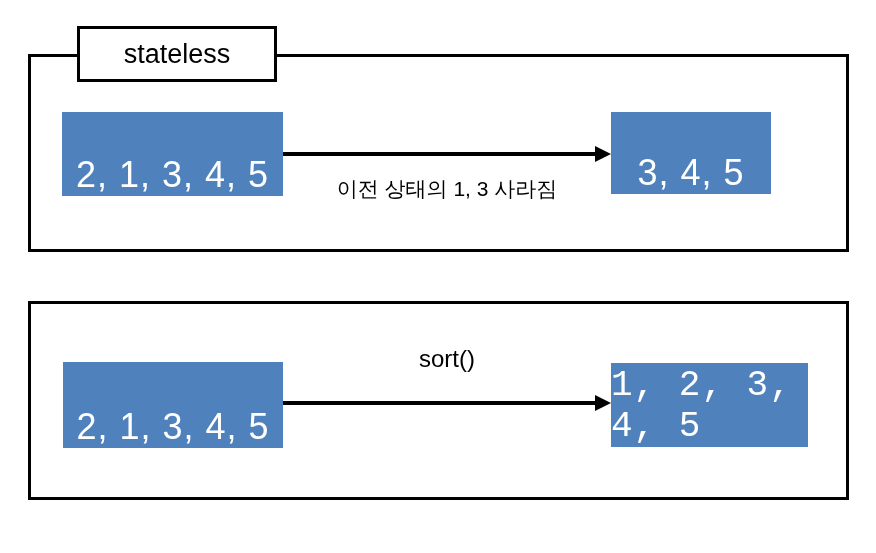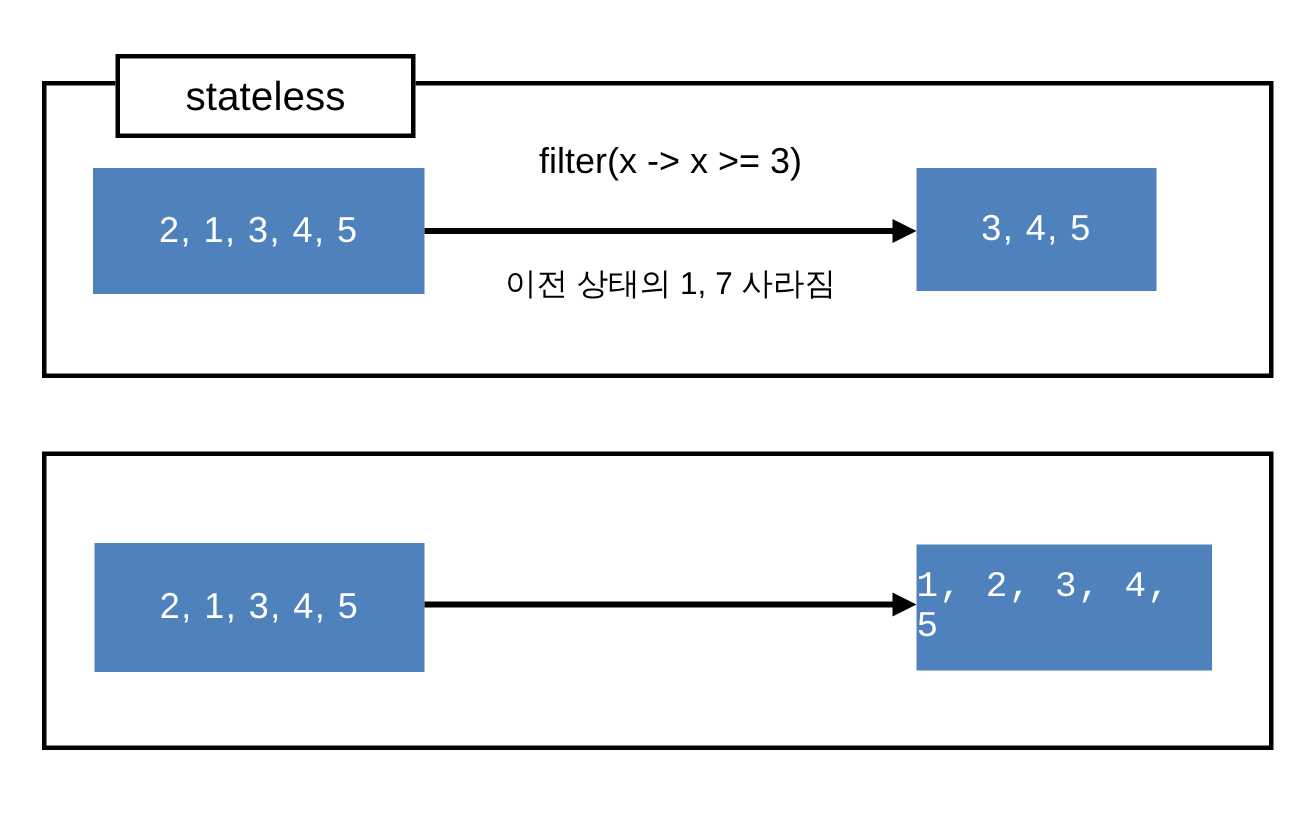--- a/index.html
+++ b/index.html
@@ -27,23 +27,23 @@
     align-items: center;
     justify-content: center;
     font-size: 27px;
     z-index: 2;
   }
   .bluebox {
     position: absolute;
     background: var(--box-fill, #4f81bd);
     color: var(--box-text, #ffffff);
     display: flex;
-    align-items: center;
+    align-items: flex-end;
     justify-content: center;
-    font-size: 24px;
+    font-size: 36px;
     z-index: 2;
     letter-spacing: 1px;
   }
   .shaft {
     position: absolute;
     height: 4px;
     background: var(--line, #000000);
     z-index: 2;
   }
   .head {
@@ -62,21 +62,21 @@
     z-index: 2;
   }
   .notelabel {
     position: absolute;
     text-align: center;
     font-size: 21px;
     z-index: 2;
   }
   
   #frame0  { left: 28px;  top: 54px;  width: 821px; height: 198px; }
-  #title0  { left: 77px;  top: 36px;  width: 200px; height: 56px;  }
+  #title0  { left: 77px;  top: 26px;  width: 200px; height: 56px;  }
   #in0     { left: 62px;  top: 112px; width: 221px; height: 84px;  }
   #out0    { left: 611px; top: 112px; width: 160px; height: 82px;  }
   #shaft0  { left: 283px; top: 152px; width: 313px; }
   #head0   { left: 595px; top: 146px; }
   #op0     { left: 283px; top: 94px;  width: 328px; }
   #note0   { left: 283px; top: 175px; width: 328px; }
   
   #frame1  { left: 28px;  top: 301px; width: 821px; height: 199px; }
   #title1  { left: 77px;  top: 278px; width: 200px; height: 55px;  }
   #in1     { left: 63px;  top: 362px; width: 220px; height: 86px;  }
@@ -91,31 +91,31 @@
 
 <div class="canvas">
 
   <div class="frame" id="frame0"></div>
   <div class="titlebox" id="title0">
     <span>stateless</span>
   </div>
   <div class="bluebox" id="in0">
     <span>2, 1, 3, 4, 5</span>
   </div>
-  <div class="oplabel" id="op0">filter(x -&gt; x &gt;= 3)</div>
   <div class="shaft" id="shaft0"></div>
   <div class="head" id="head0"></div>
-  <div class="notelabel" id="note0">이전 상태의 1, 7 사라짐</div>
+  <div class="notelabel" id="note0">이전 상태의 1, 3 사라짐</div>
   <div class="bluebox" id="out0">
     <span>3, 4, 5</span>
   </div>
 
   <div class="frame" id="frame1"></div>
   <div class="bluebox" id="in1">
     <span>2, 1, 3, 4, 5</span>
   </div>
+  <div class="oplabel" id="op1">sort()</div>
   <div class="shaft" id="shaft1"></div>
   <div class="head" id="head1"></div>
   <div class="bluebox" id="out1">
     <span>1, 2, 3, 4, 5</span>
   </div>
 
 </div>
 
 </body></html>

